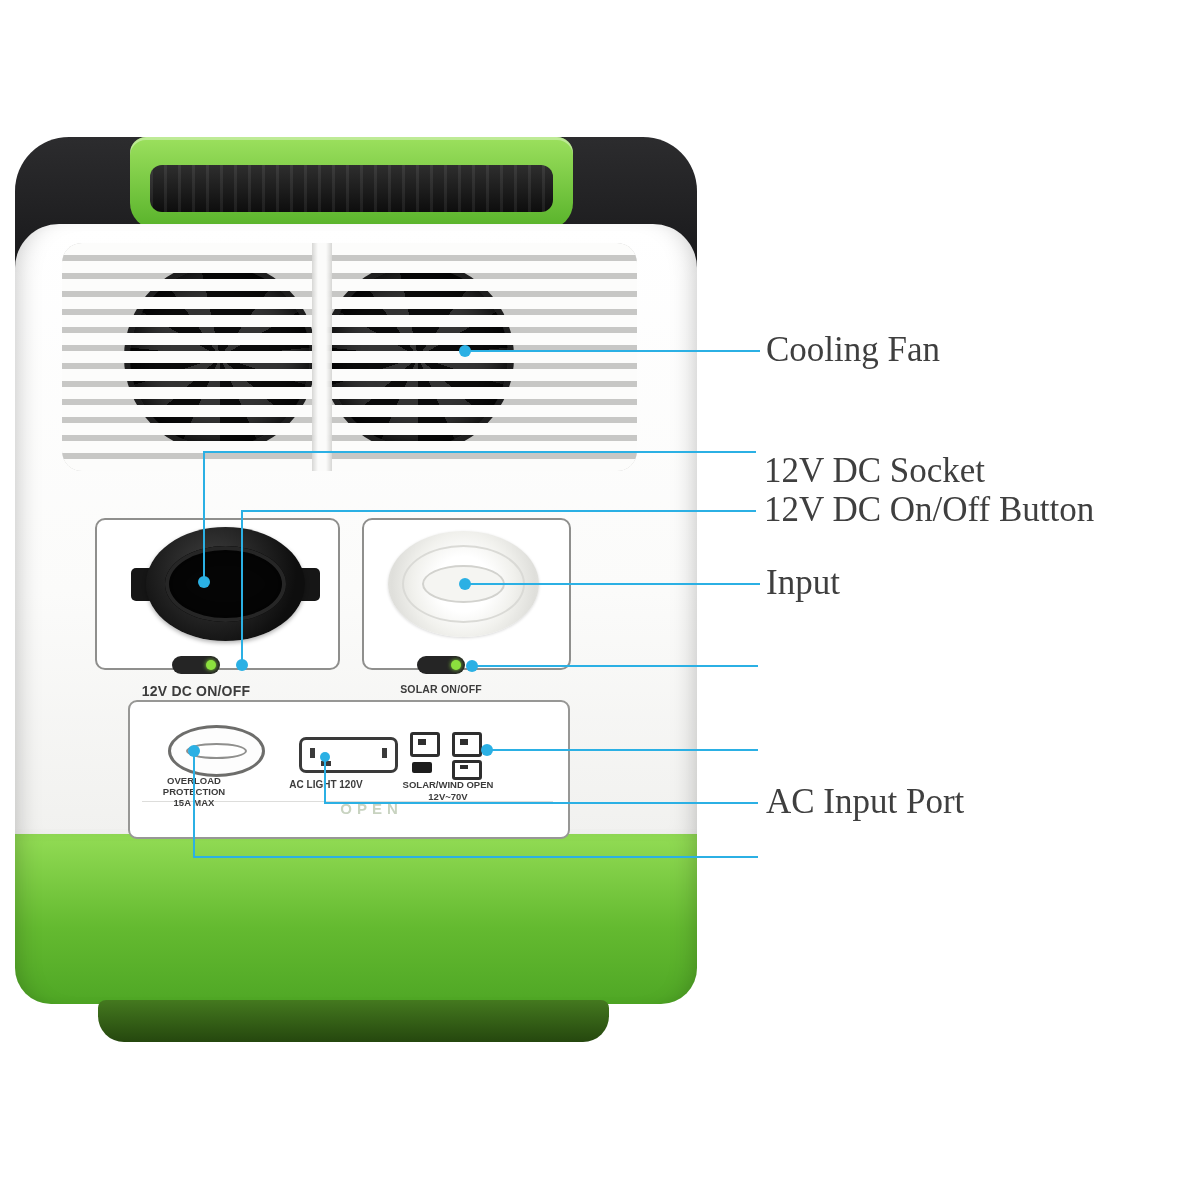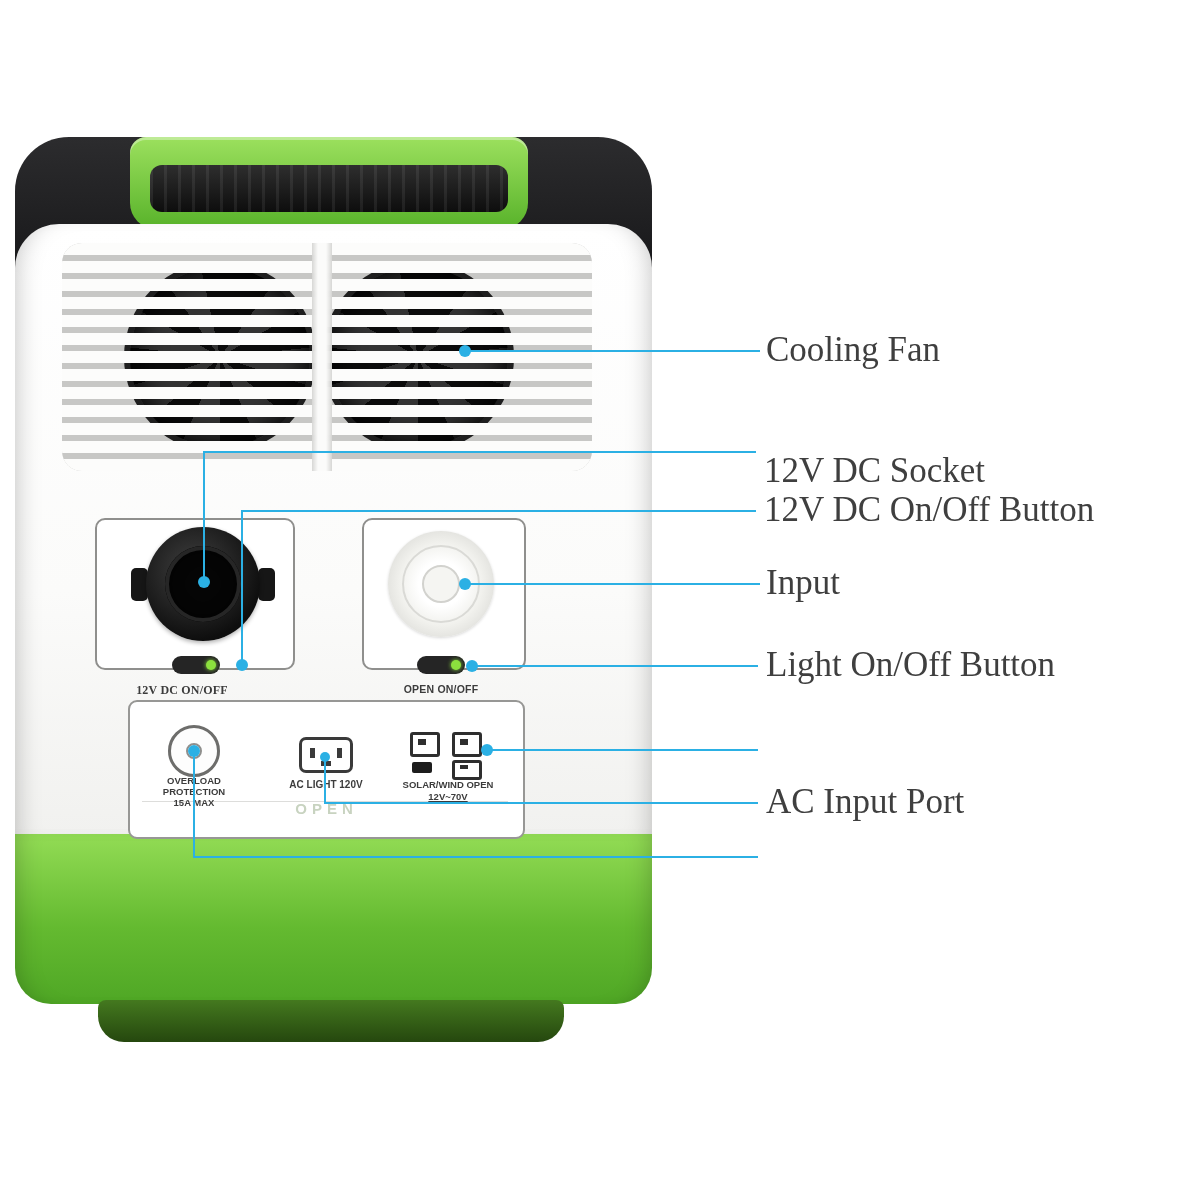--- a/index.html
+++ b/index.html
@@ -1,18 +1,18 @@
 <!DOCTYPE html>
 <html style="--callout: #2bb0e4; --label-text: #3f3f3f; --green-light: #93dc55; --green: #5db32c; --base-green: #25470e;"><head>
 <meta charset="utf-8">
 <style>
   html,body{margin:0;padding:0;background:#fff;}
   .stage{position:relative;width:1200px;height:1200px;background:#ffffff;overflow:hidden;
          font-family:"Liberation Sans",sans-serif;}
-  .abs{position:absolute;}
+  .abs{position:absolute;padding-left:45px;}
 
   
   #top-casing{left:15px;top:137px;width:637px;height:166px;
     background:linear-gradient(180deg,#2c2c2e,#131315);
     border-radius:54px 54px 22px 22px;}
   #handle-base{left:130px;top:137px;width:398px;height:92px;
     background:linear-gradient(180deg,#9ce05e,#58b22a);
     border-radius:16px 16px 26px 26px;box-shadow:inset 0 3px 0 rgba(255,255,255,.35);}
   #carry-handle{left:150px;top:165px;width:358px;height:47px;border-radius:12px;
     background:repeating-linear-gradient(90deg,rgba(255,255,255,.07) 0 3px,rgba(255,255,255,0) 3px 14px),
@@ -62,21 +62,21 @@
     border-radius:50%;background:#f5f5f2;}
 
   
   .toggle{position:absolute;width:48px;height:18px;background:#252525;border-radius:9px;}
   .toggle-led{position:absolute;right:4px;top:4px;width:10px;height:10px;border-radius:50%;
     background:#8ce03e;box-shadow:0 0 4px #8ce03e;}
   #dc-toggle{left:172px;top:656px;}
   #light-toggle{left:417px;top:656px;}
 
   .dev-label{position:absolute;text-align:center;font-weight:bold;color:#3c3c3c;}
-  #dc-toggle-label{left:112px;top:683px;width:140px;font-size:12px;letter-spacing:.2px;font-family:Liberation Serif, serif;}
+  #dc-toggle-label{left:126px;top:683px;width:140px;font-size:14px;letter-spacing:.2px;}
   #light-toggle-label{left:379px;top:683px;width:124px;font-size:10.5px;letter-spacing:.2px;}
 
   
   #io-panel{left:128px;top:700px;width:393px;height:135px;background:#fff;
     border:2px solid #979795;border-radius:9px;}
   #io-door-line{left:142px;top:801px;width:366px;height:1px;background:#dddddb;}
   #open-label{left:128px;top:800px;width:397px;text-align:center;font-weight:bold;
     font-size:15px;letter-spacing:5px;color:#c8d3c0;}
 
   #breaker-outer{left:168px;top:725px;width:46px;height:46px;border:3px solid #6d6d6b;
@@ -95,21 +95,21 @@
 
   #solar-icon{left:410px;top:732px;width:76px;height:44px;}
   .solar-conn{position:absolute;border:3px solid #2e2e2e;border-radius:3px;background:#fff;}
   .solar-pin{position:absolute;left:5px;top:4px;width:8px;height:6px;background:#2e2e2e;}
   #solar-conn1{left:0;top:0;width:24px;height:19px;}
   #solar-conn2{left:42px;top:0;width:24px;height:19px;}
   #solar-conn3{position:absolute;left:2px;top:30px;width:20px;height:11px;background:#1d1d1d;border-radius:2px;}
   #solar-conn4{left:42px;top:28px;width:24px;height:14px;}
   #solar-conn4 .solar-pin{top:2px;height:4px;}
   #solar-label1{left:384px;top:779px;width:128px;font-size:9.5px;}
-  #solar-label2{left:384px;top:791px;width:128px;font-size:9.5px;text-decoration:underline;}
+  #solar-label2{left:384px;top:791px;width:128px;font-size:9.5px;}
 
   
   .cl-h{position:absolute;height:2px;background:var(--callout,#2bb0e4);}
   .cl-v{position:absolute;width:2px;background:var(--callout,#2bb0e4);}
   .cl-dot{position:absolute;width:12px;height:12px;border-radius:50%;background:var(--callout,#2bb0e4);}
   .cl-label{position:absolute;font-family:"Liberation Serif",serif;font-size:35px;
     color:var(--label-text,#3f3f3f);white-space:nowrap;line-height:34px;}
 
   #cl-fan-dot{left:459px;top:345px;}      #cl-fan-h{left:465px;top:350px;width:295px;}
   #cl-fan-label{left:766px;top:333px;}
@@ -168,21 +168,21 @@
   </div>
   <div class="dev-label" id="dc-toggle-label">12V DC ON/OFF</div>
 
   <div class="abs" id="light-panel"></div>
   <div class="abs" id="light-lens-outer"></div>
   <div class="abs" id="light-lens-ring"></div>
   <div class="abs" id="light-lens-center"></div>
   <div class="toggle" id="light-toggle">
     <span class="toggle-led"></span>
   </div>
-  <div class="dev-label" id="light-toggle-label">OPEN ON/OFF</div>
+  <div class="dev-label" id="light-toggle-label">SOLAR ON/OFF</div>
 
   <div class="abs" id="io-panel"></div>
   <div class="abs" id="io-door-line"></div>
   <div class="abs" id="open-label">OPEN</div>
 
   <div class="abs" id="breaker-outer"></div>
   <div class="abs" id="breaker-inner"></div>
   <div class="dev-label" id="breaker-label">
     <div>OVERLOAD</div>
     <div>PROTECTION</div>
@@ -224,21 +224,20 @@
   <div class="cl-dot" id="cl-dcbtn-dot"></div>
   <div class="cl-h" id="cl-dcbtn-h"></div>
   <div class="cl-label" id="cl-dcbtn-label">12V DC On/Off Button</div>
 
   <div class="cl-dot" id="cl-light-dot"></div>
   <div class="cl-h" id="cl-light-h"></div>
   <div class="cl-label" id="cl-light-label">Input</div>
 
   <div class="cl-dot" id="cl-lightbtn-dot"></div>
   <div class="cl-h" id="cl-lightbtn-h"></div>
-  <div class="cl-label" id="cl-lightbtn-label">Light On/Off Button</div>
 
   <div class="cl-dot" id="cl-solar-dot"></div>
   <div class="cl-h" id="cl-solar-h"></div>
 
   <div class="cl-dot" id="cl-ac-dot"></div>
   <div class="cl-v" id="cl-ac-v"></div>
   <div class="cl-h" id="cl-ac-h"></div>
   <div class="cl-label" id="cl-ac-label">AC Input Port</div>
 
   <div class="cl-dot" id="cl-ups-dot"></div>

